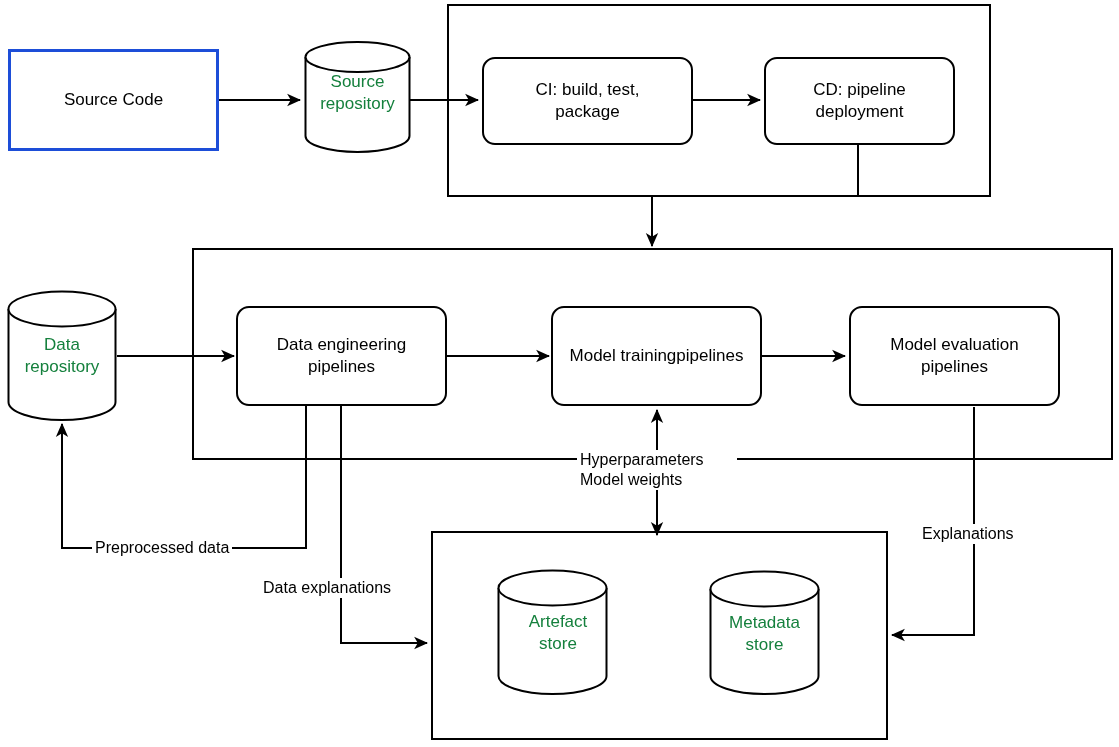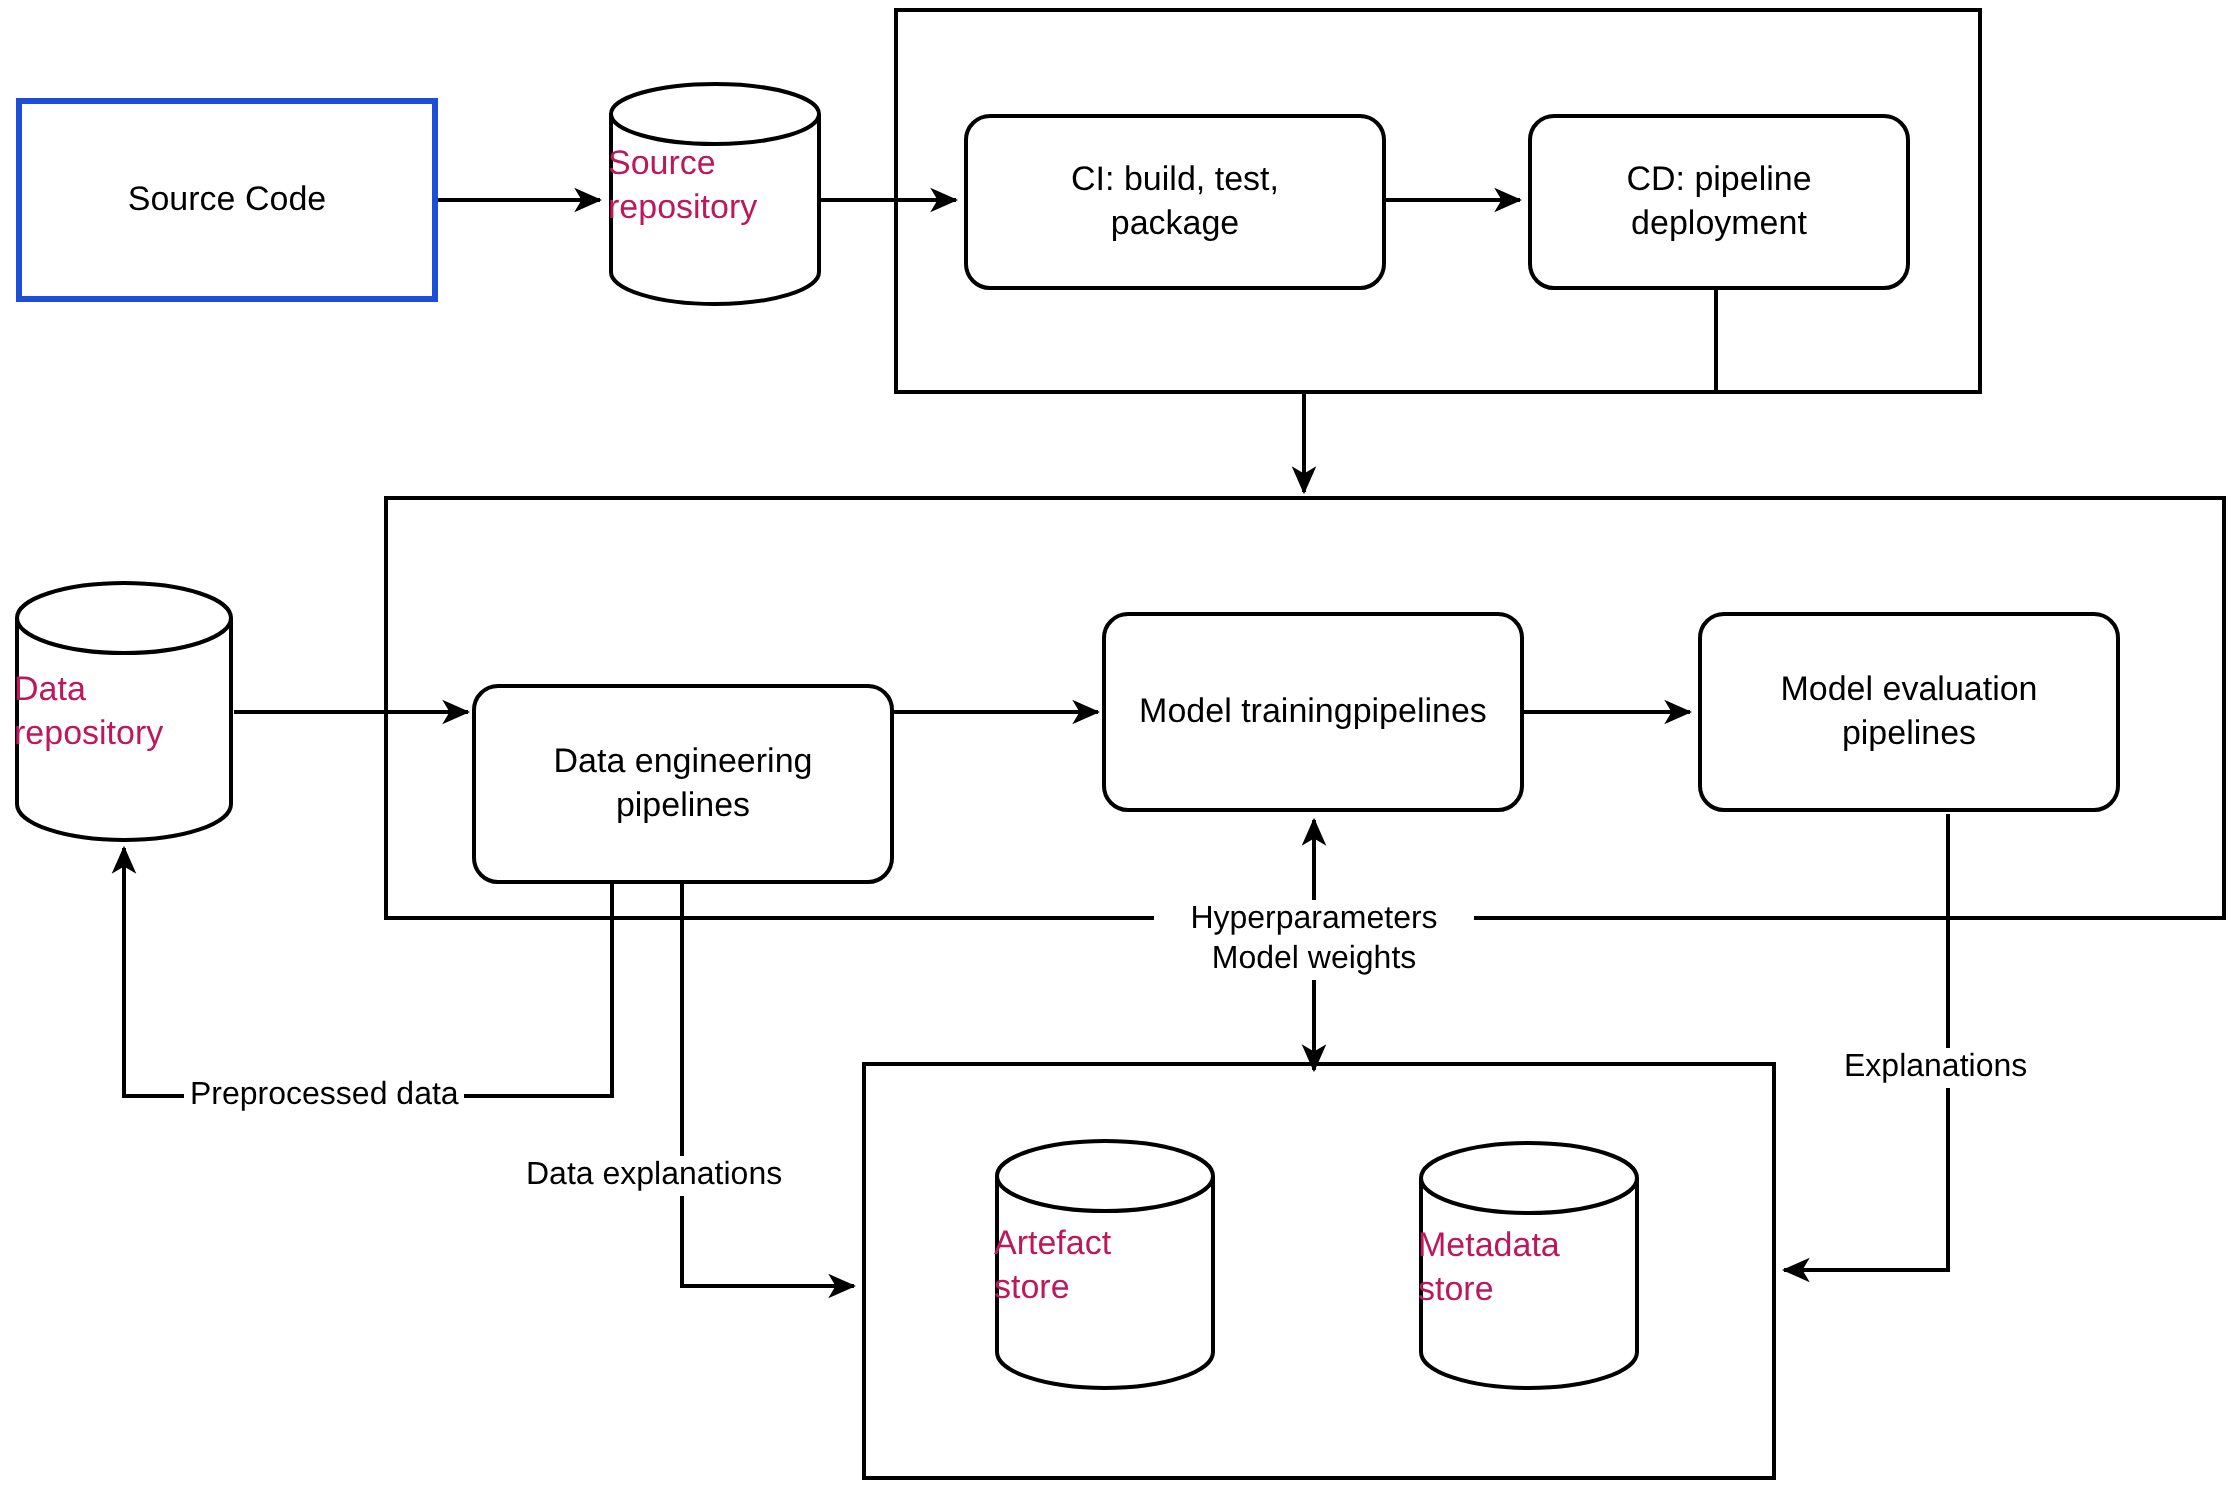--- a/index.html
+++ b/index.html
@@ -60,36 +60,37 @@
   .cyl svg {
     position: absolute;
     left: 0;
     top: 0;
     overflow: visible;
   }
   .cyl .cyl-label {
     position: absolute;
     left: 0;
     right: 0;
+    text-align: center;
     font-size: 17px;
     line-height: 1.28;
-    color: #be185d;
+    color: #15803d;
     pointer-events: none;
   }
   .edge-label {
     position: absolute;
     font-size: 16px;
     color: #000000;
     background: #ffffff;
     padding: 0 3px;
     white-space: nowrap;
     line-height: 1.25;
   }
   .edge-label.stacked {
-    text-align: center;
+    text-align: left;
     background: transparent;
     padding: 0;
   }
   .edge-label .lbl-line {
     display: block;
     background: #ffffff;
     padding: 0 3px;
   }
 </style>
 </head>
@@ -167,21 +168,21 @@
     <svg width="110" height="131" viewBox="0 0 110 131" xmlns="http://www.w3.org/2000/svg">
       <path d="M 1.5 19 L 1.5 112 A 53.5 18 0 0 0 108.5 112 L 108.5 19" fill="#ffffff" stroke="#000000" stroke-width="2"></path>
       <ellipse cx="55" cy="19" rx="53.5" ry="17.5" fill="#ffffff" stroke="#000000" stroke-width="2"></ellipse>
     </svg>
     <div class="cyl-label" style="top:44px;">
       <span>Data</span><br>
       <span>repository</span>
     </div>
   </div>
 
-  <div class="node rounded" style="left:236px; top:306px; width:211px; height:100px; flex-direction:column;margin-top:36px;">
+  <div class="node rounded" style="left:236px; top:306px; width:211px; height:100px; flex-direction:column;">
     <span>Data engineering</span>
     <span>pipelines</span>
   </div>
 
   <div class="node rounded" style="left:551px; top:306px; width:211px; height:100px; ">
     <span>Model training</span>
     <span>pipelines</span>
   </div>
 
   <div class="node rounded" style="left:849px; top:306px; width:211px; height:100px; flex-direction:column;">

